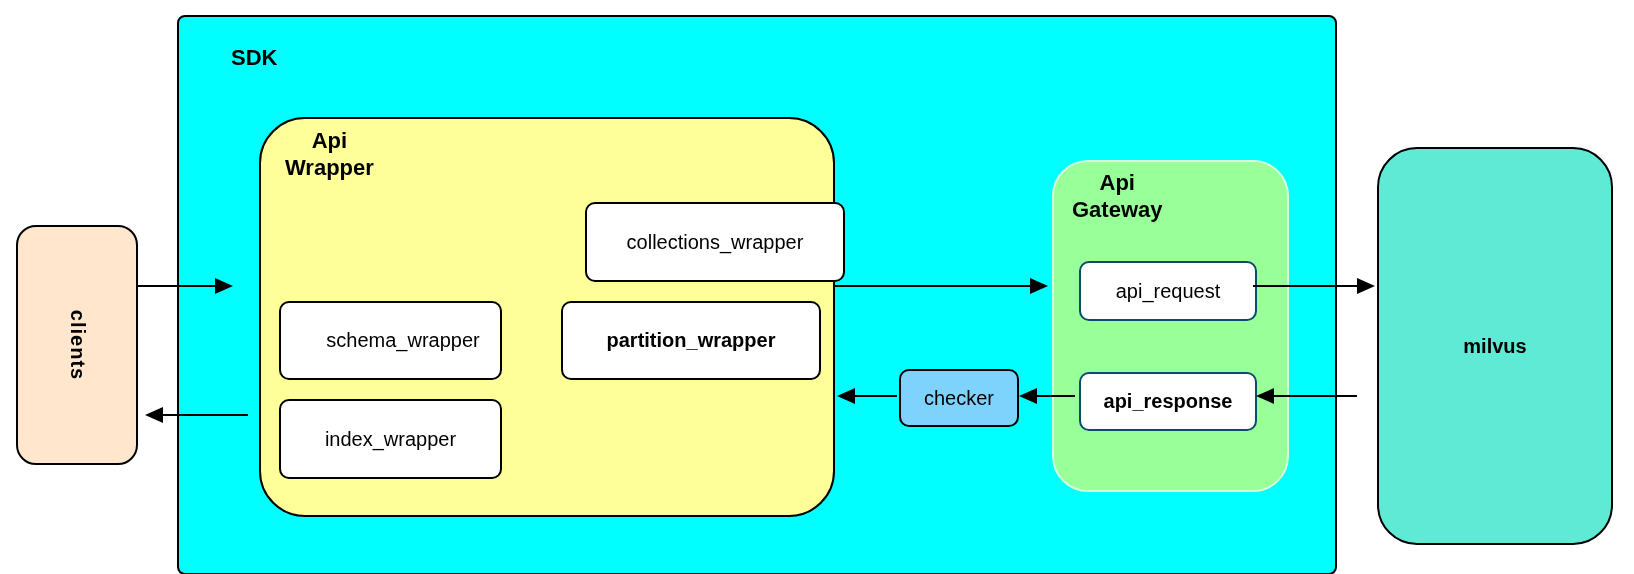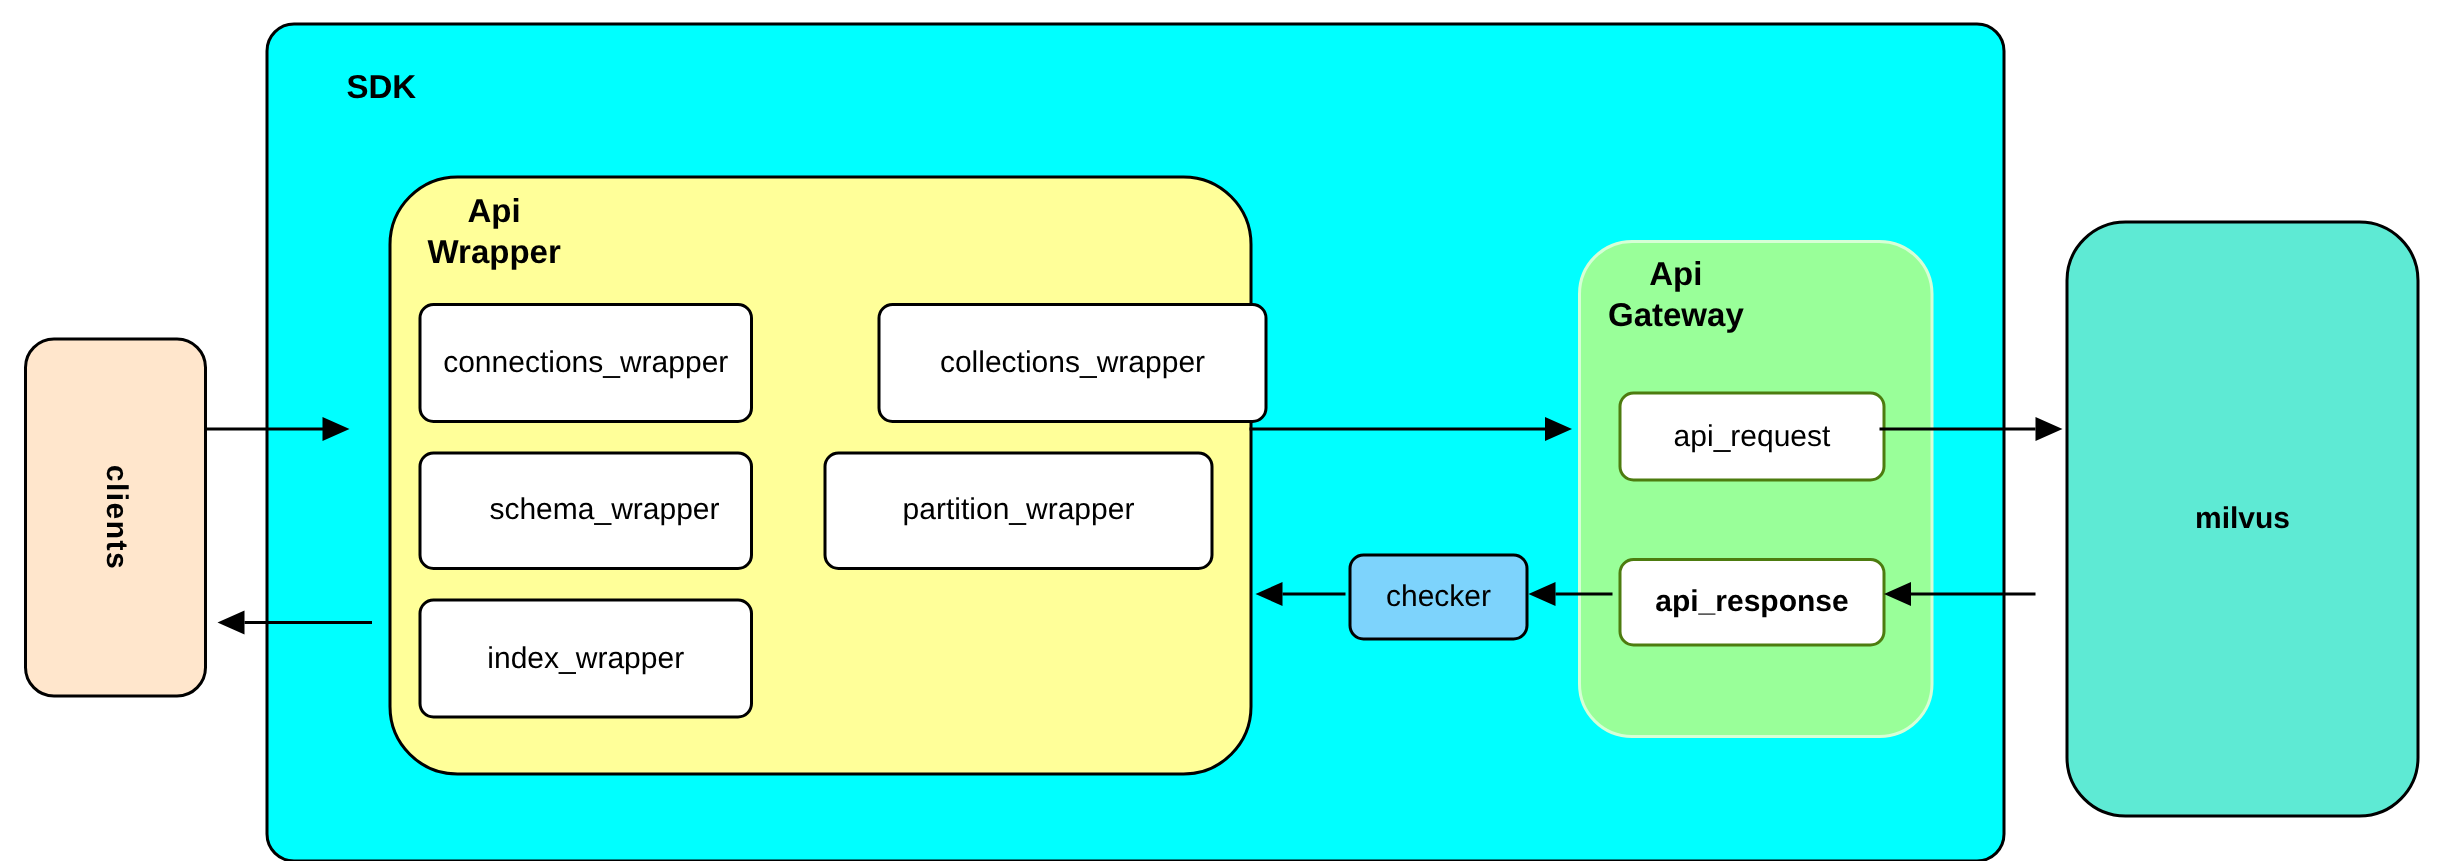--- a/index.html
+++ b/index.html
@@ -8,49 +8,49 @@
     font-family:"Liberation Sans", sans-serif; color:#000; overflow:hidden;
   }
   .node { position:absolute; box-sizing:border-box; border:2px solid #000; }
 
   
   .clients { left:16px; top:225px; width:122px; height:240px; border-radius:20px; background:#FFE6CC; }
   .vlabel { position:absolute; left:50%; top:50%; transform:translate(-50%,-50%) rotate(90deg);
             font-weight:bold; font-size:20px; white-space:nowrap; letter-spacing:1px; }
 
   
-  .sdk { left:177px; top:15px; width:1160px; height:560px; border-radius:19px; background:#00FFFF; }
+  .sdk { left:177px; top:15px; width:1160px; height:560px; border-radius:8px; background:#00FFFF; }
   .sdk-label { position:absolute; left:52px; top:28px; font-weight:bold; font-size:22px; }
 
   
   .apiwrapper { position:absolute; box-sizing:border-box; left:80px; top:100px; width:576px; height:400px;
                 border-radius:46px; background:#FFFF99; border:2px solid #000; }
   .aw-label { position:absolute; left:24px; top:8px; font-weight:bold; font-size:22px;
               line-height:27px; text-align:center; }
 
   .wbox { position:absolute; box-sizing:border-box; background:#fff; border:2px solid #000; border-radius:10px;
           display:flex; align-items:center; justify-content:center; font-size:20px; }
   .wb0 { left:18px;  top:83px;  width:223px; height:80px; }
   .wb1 { left:300px; top:83px;  width:260px; height:80px;margin-left:24px; }
   .wb2 { left:18px;  top:182px; width:223px; height:79px;padding-left:25px; }
-  .wb3 { left:288px; top:182px; width:260px; height:79px; }
+  .wb3 { left:300px; top:182px; width:260px; height:79px;font-weight:bold; }
   .wb4 { left:18px;  top:280px; width:223px; height:80px; }
   .wb5 { left:300px; top:280px; width:260px; height:80px; }
 
   
   .checker { position:absolute; box-sizing:border-box; left:720px; top:352px; width:120px; height:58px;
              background:#7dd3fc; border:2px solid #000; border-radius:10px;
              display:flex; align-items:center; justify-content:center; font-size:20px; }
 
   
   .gateway { position:absolute; box-sizing:border-box; left:873px; top:143px; width:237px; height:332px;
              border-radius:36px; background:#99FF99; border:2px solid #D6FFD6; }
   .gw-label { position:absolute; left:18px; top:7px; font-weight:bold; font-size:22px;
               line-height:27px; text-align:center; }
-  .gbox { position:absolute; box-sizing:border-box; background:#fff; border:2px solid #4d7c0f; border-radius:10px;
+  .gbox { position:absolute; box-sizing:border-box; background:#fff; border:2px solid #0c4a6e; border-radius:10px;
           display:flex; align-items:center; justify-content:center; font-size:20px; }
   .gb0 { left:25px; top:99px;  width:178px; height:60px; }
   .gb1 { left:25px; top:210px; width:178px; height:59px;font-weight:bold; }
 
   
   .milvus { left:1377px; top:147px; width:236px; height:398px; border-radius:40px; background:#5eead4;
             display:flex; align-items:center; justify-content:center; font-weight:bold; font-size:20px; }
 
   
   .aline { position:absolute; height:2px; background:#000; }
@@ -68,21 +68,20 @@
   </div>
 
   <div class="node sdk">
     <div class="sdk-label">SDK</div>
 
     <div class="apiwrapper">
       <div class="aw-label">
         <div>Api</div>
         <div>Wrapper</div>
       </div>
-      <div class="wbox wb0">connections_wrapper</div>
       <div class="wbox wb1">collections_wrapper</div>
       <div class="wbox wb2">schema_wrapper</div>
       <div class="wbox wb3">partition_wrapper</div>
       <div class="wbox wb4">index_wrapper</div>
     </div>
 
     <div class="checker">checker</div>
 
     <div class="gateway">
       <div class="gw-label">

